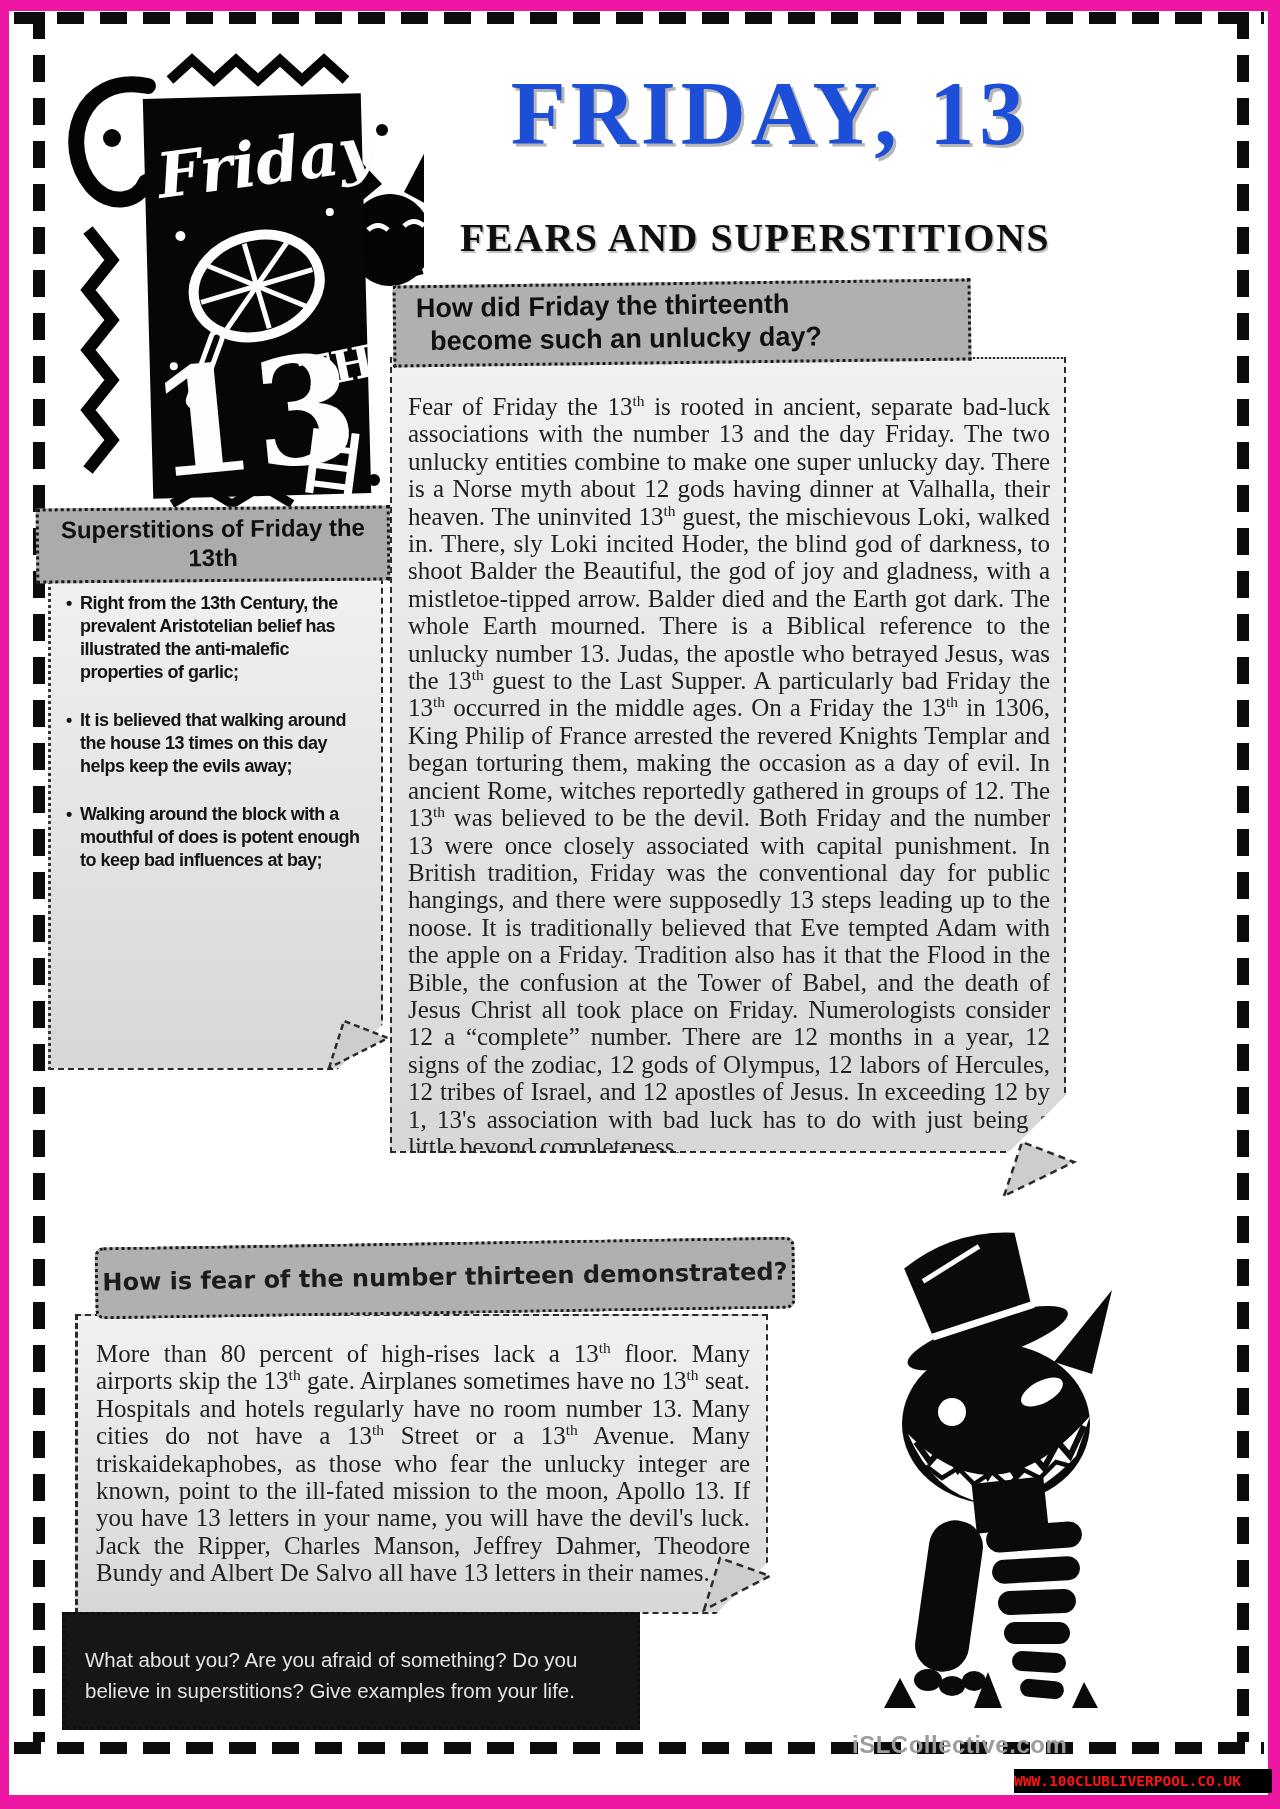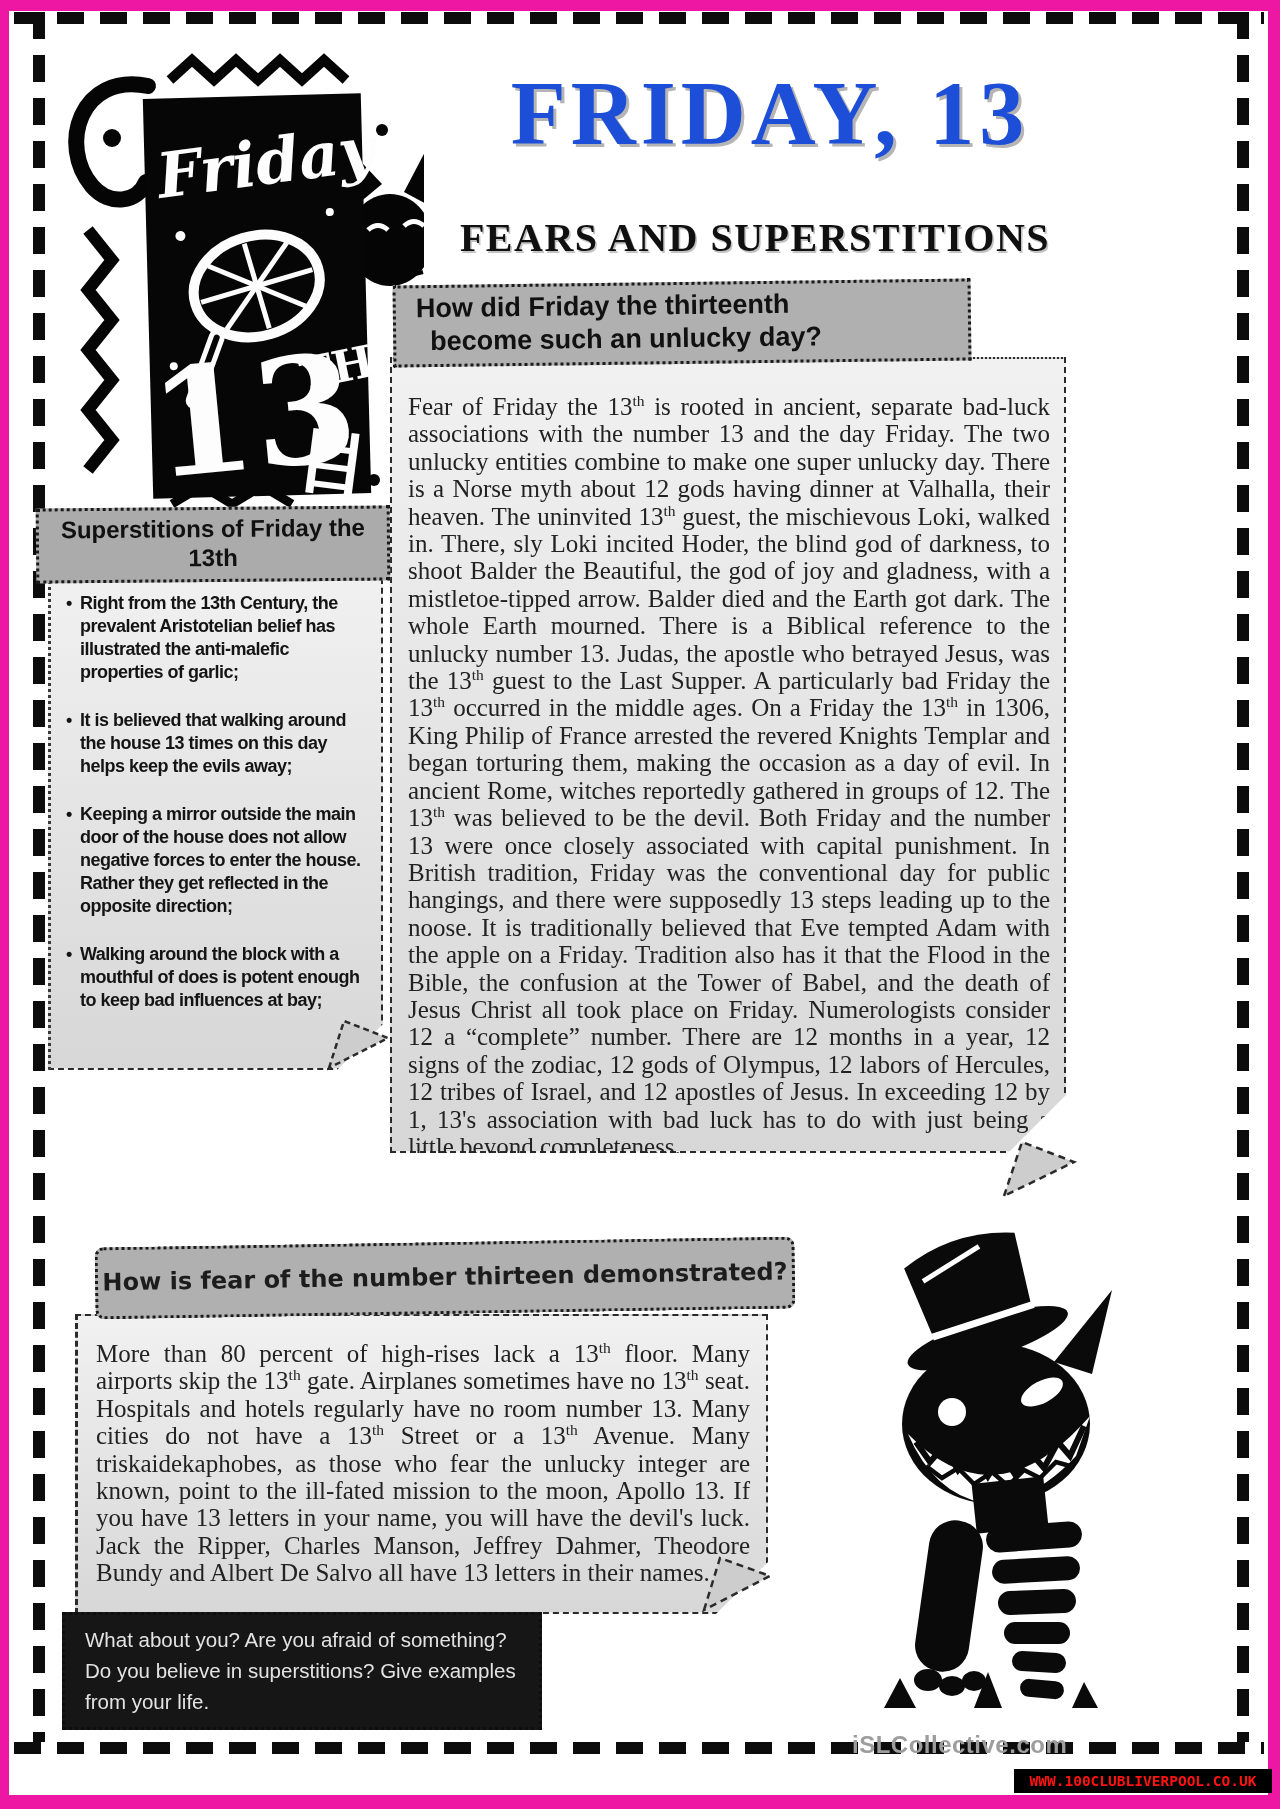--- a/index.html
+++ b/index.html
@@ -53,29 +53,29 @@
          text-align:justify;color:#222;}
   .mainbox .serifpara{margin:34px 14px 0 16px;}
   .lowbox .serifpara{margin:24px 16px 0 18px;}
   sup{font-size:0.62em;vertical-align:super;line-height:0;}
   
   .bullets{margin:0;padding:24px 12px 0 12px;list-style:none;}
   .bullets li{position:relative;padding-left:17px;margin-bottom:25px;
          font-weight:700;font-size:18px;line-height:23px;letter-spacing:-0.5px;color:#141414;}
   .bullets li::before{content:"•";position:absolute;left:3px;}
   
-  .qbox{position:absolute;left:62px;top:1612px;width:480px;height:118px;background:#161616;
+  .qbox{position:absolute;left:62px;top:1612px;width:578px;height:118px;background:#161616;
         border:3px dotted #0e0e0e;z-index:4;color:#e3e3e3;
-        font-size:20.5px;line-height:31px;padding:9px 20px;box-sizing:border-box;}
+        font-size:20.5px;line-height:31px;padding:29px 20px;box-sizing:border-box;}
   
   .watermark{position:absolute;left:852px;top:1731px;z-index:5;font-weight:700;font-size:24px;
         letter-spacing:0.5px;color:#9d9d9d;}
   .urlbar{position:absolute;left:1014px;top:1769px;width:258px;height:24px;background:#000;z-index:10;
         font-family:"DejaVu Sans Mono",monospace;font-weight:700;font-size:14.5px;line-height:24px;
-        text-align:center;color:#ff1313;}
+        text-align:left;color:#ff1313;}
   
   .art1{position:absolute;left:52px;top:34px;width:372px;height:476px;z-index:3;}
   .art2{position:absolute;left:826px;top:1222px;width:334px;height:486px;z-index:3;}
 </style>
 </head>
 <body>
 
 <div class="page">
 
   <div class="pink top"></div>
@@ -154,21 +154,20 @@
   </div>
   <svg class="fold" style="left:1000px;top:1136px;" width="78" height="66">
     <polygon points="4,60 22,6 74,26" fill="#cdcdcd" stroke="#2a2a2a" stroke-width="2.5" stroke-dasharray="7 5"></polygon>
   </svg>
 
   <div class="hdrbox sidehdr">Superstitions of Friday the 13th</div>
   <div class="panel sidebox">
     <ul class="bullets">
       <li>Right from the 13th Century, the prevalent Aristotelian belief has illustrated the anti-malefic properties of garlic;</li>
       <li>It is believed that walking around the house 13 times on this day helps keep the evils away;</li>
-      <li>Keeping a mirror outside the main door of the house does not allow negative forces to enter the house. Rather they get reflected in the opposite direction;</li>
       <li>Walking around the block with a mouthful of does is potent enough to keep bad influences at bay;</li>
     </ul>
   </div>
   <svg class="fold" style="left:326px;top:1016px;" width="66" height="58">
     <polygon points="3,52 18,5 62,22" fill="#cdcdcd" stroke="#2a2a2a" stroke-width="2.5" stroke-dasharray="6 4"></polygon>
   </svg>
 
   <div class="hdrbox hdr2">How is fear of the number thirteen demonstrated?</div>
   <div class="panel lowbox">
     <p class="serifpara">More than 80 percent of high-rises lack a 13<sup>th</sup> floor. Many airports skip the 13<sup>th</sup> gate. Airplanes sometimes have no 13<sup>th</sup> seat. Hospitals and hotels regularly have no room number 13. Many cities do not have a 13<sup>th</sup> Street or a 13<sup>th</sup> Avenue. Many triskaidekaphobes, as those who fear the unlucky integer are known, point to the ill-fated mission to the moon, Apollo 13. If you have 13 letters in your name, you will have the devil's luck. Jack the Ripper, Charles Manson, Jeffrey Dahmer, Theodore Bundy and Albert De Salvo all have 13 letters in their names.</p>

